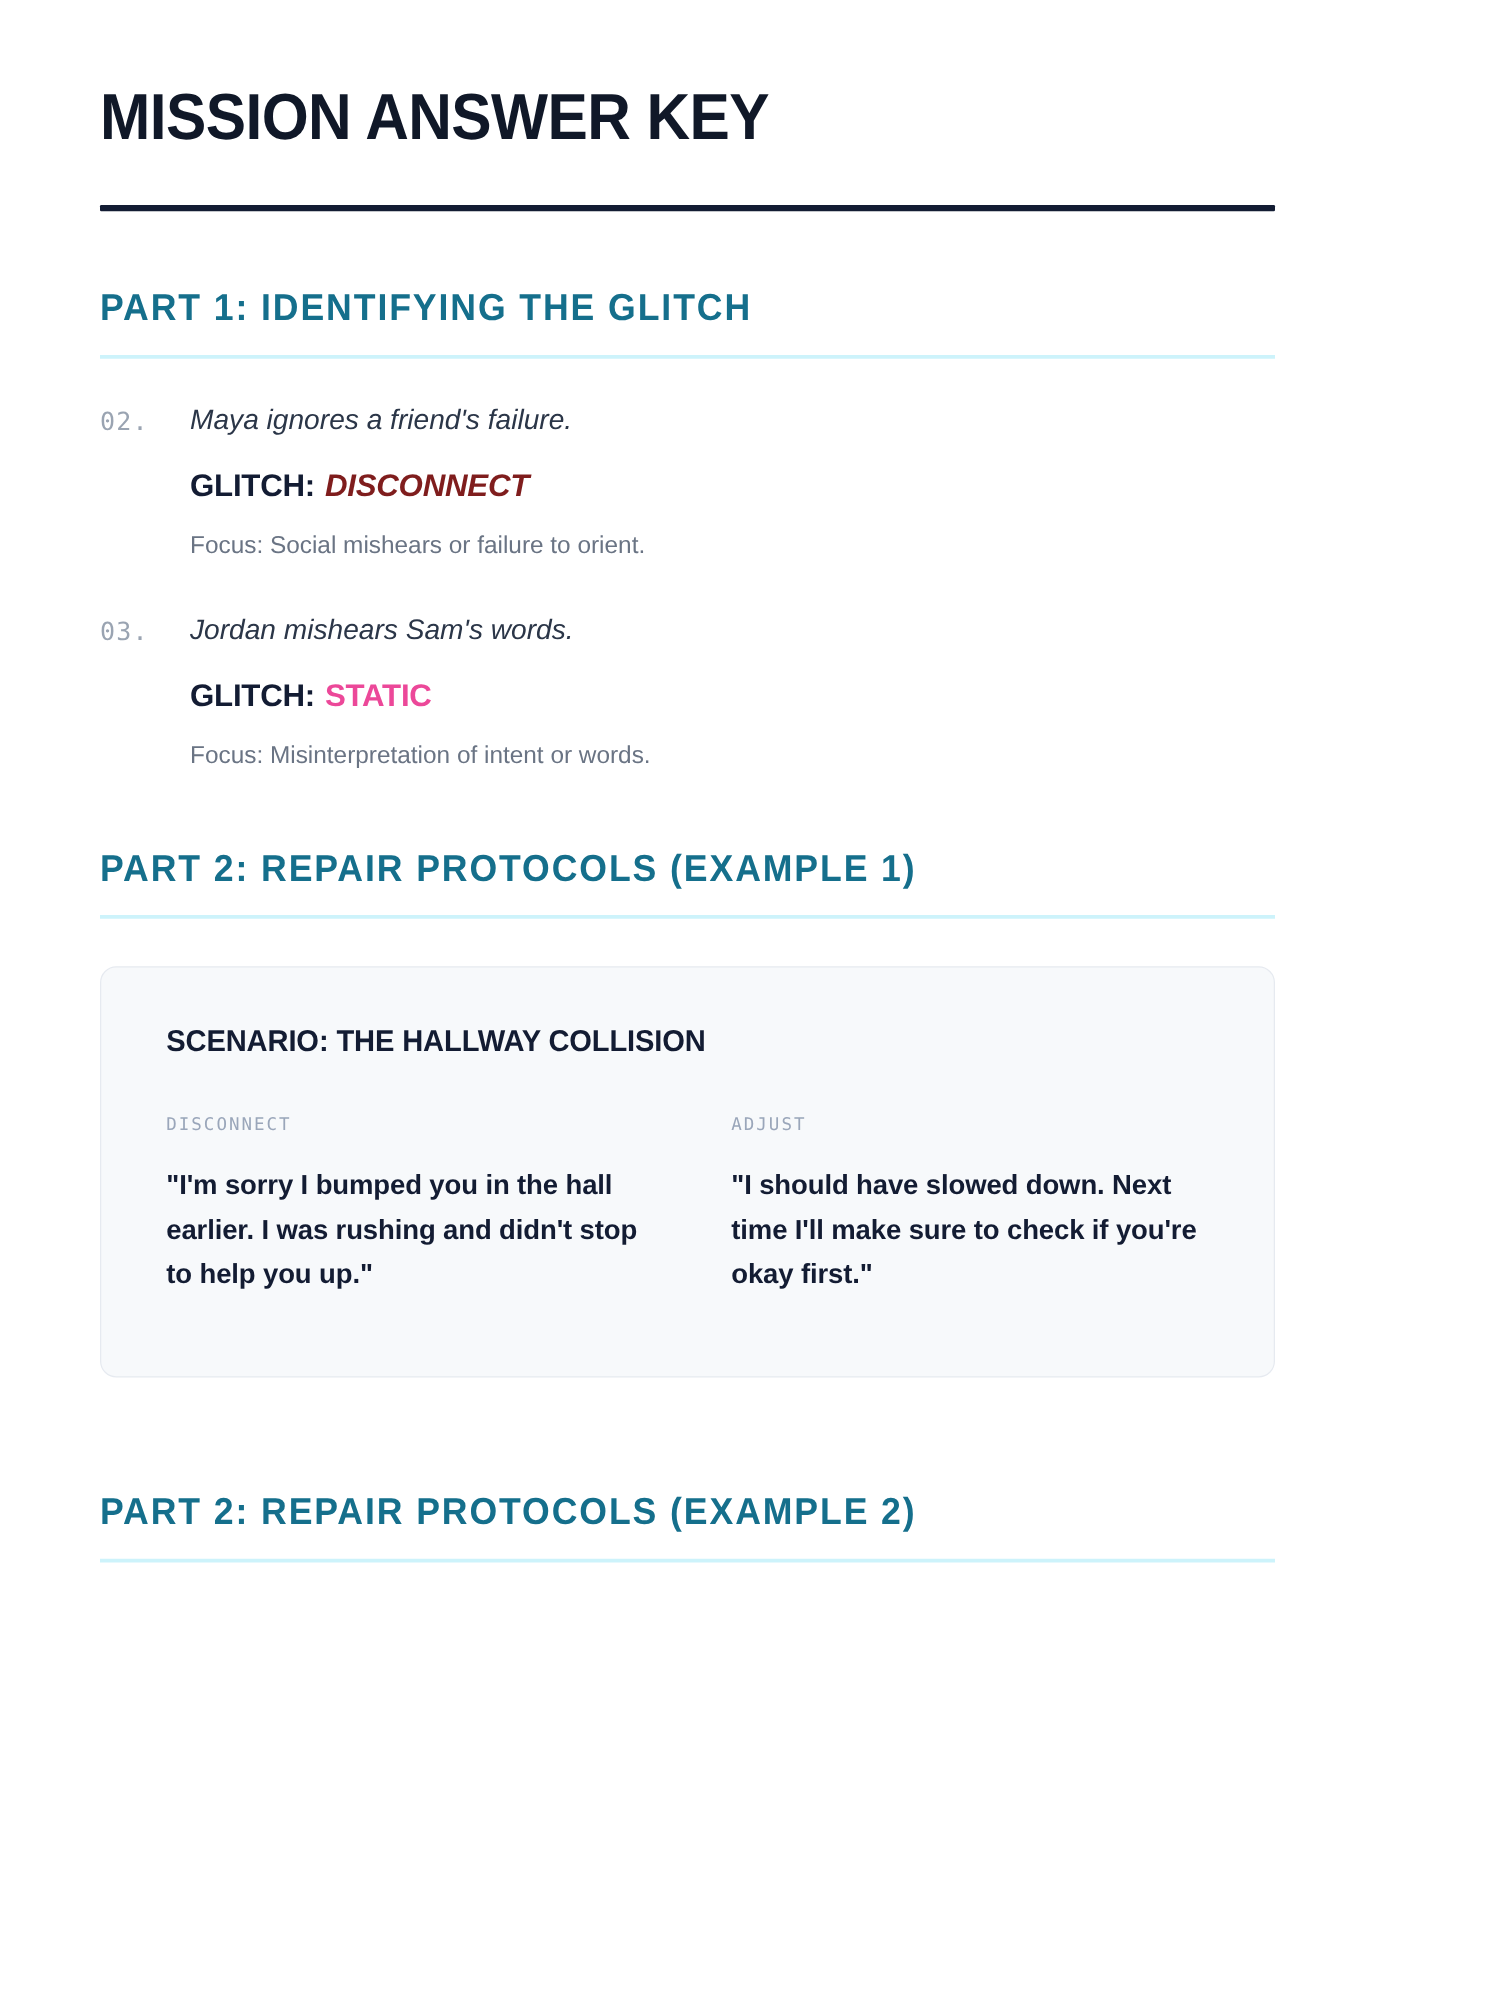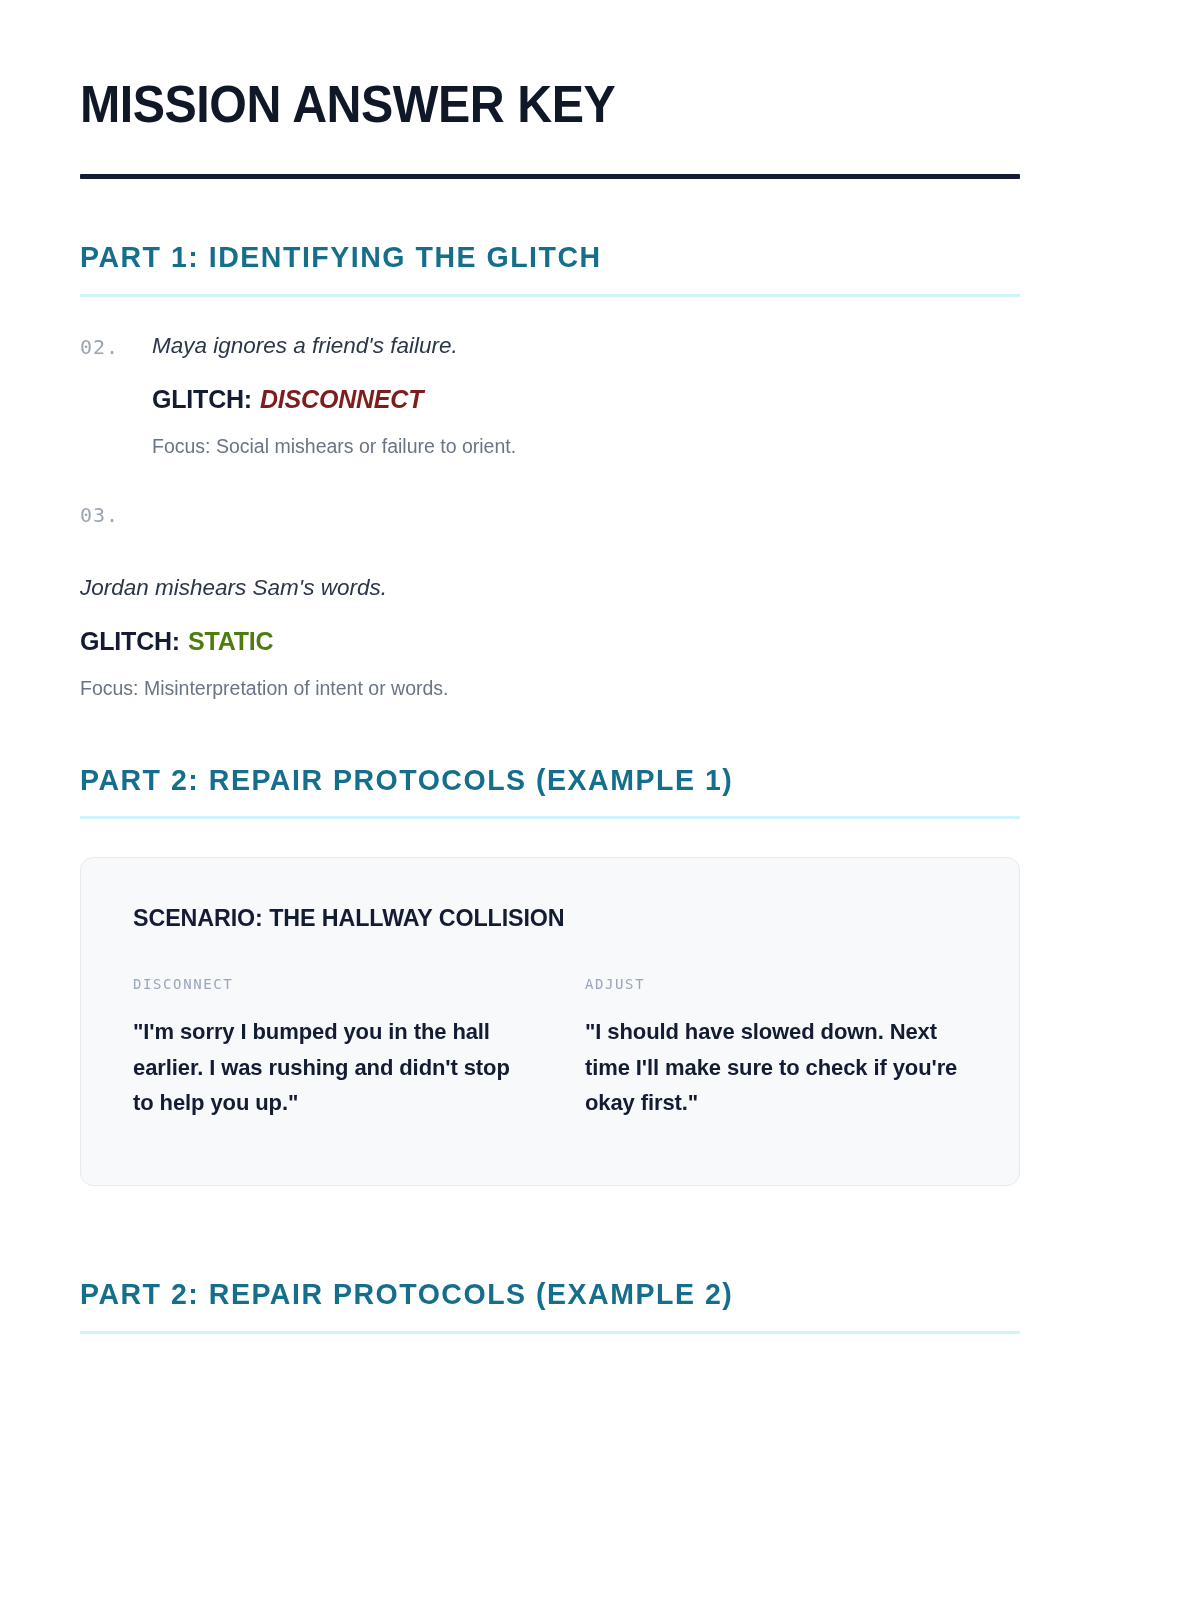--- a/index.html
+++ b/index.html
@@ -13,21 +13,21 @@
     height: 1600px;
     overflow: hidden;
     font-family: "Liberation Sans", sans-serif;
     color: #131C33;
     -webkit-font-smoothing: antialiased;
   }
 
   .page {
     width: 1100px;
     box-sizing: border-box;
-    padding: 10px 80px;
+    padding: 0 80px;
   }
 
   
   .header {
     display: flex;
     align-items: flex-start;
     justify-content: space-between;
     padding-top: 68px;
   }
   .header-left { flex: 1 1 auto; }
@@ -92,21 +92,21 @@
   }
   .section-rule {
     height: 3px;
     background: #CDF3FB;
     margin-top: 21px;
   }
 
   
   .items { margin-top: 34px; }
   .item { display: flex; margin-bottom: 40px; }
-  .item:last-child { margin-bottom: 0; flex-direction: column; }
+  .item:last-child { margin-bottom: 0; }
 
   .item-num {
     flex: 0 0 72px;
     font-family: "DejaVu Sans Mono", "Liberation Mono", monospace;
     font-size: 20px;
     letter-spacing: 1px;
     color: #9AA4B2;
     line-height: 1.45;
     padding-top: 2px;
   }
@@ -200,21 +200,21 @@
           <p class="item-prompt">Maya ignores a friend's failure.</p>
           <p class="item-answer"><span>GLITCH:</span><span class="answer-value" style="color: #7f1d1d; font-style: italic;">DISCONNECT</span></p>
           <p class="item-focus">Focus: Social mishears or failure to orient.</p>
         </div>
       </div>
 
       <div class="item">
         <div class="item-num">03.</div>
         <div class="item-body">
           <p class="item-prompt">Jordan mishears Sam's words.</p>
-          <p class="item-answer"><span>GLITCH:</span><span class="answer-value" style="color: #4d7c0f;">STATIC</span></p>
+          <p class="item-answer"><span>GLITCH:</span><span class="answer-value" style="color: #ec4899;">STATIC</span></p>
           <p class="item-focus">Focus: Misinterpretation of intent or words.</p>
         </div>
       </div>
 
     </div>
   </div>
 
   <div class="section">
     <h2 class="section-title">PART 2: REPAIR PROTOCOLS (EXAMPLE 1)</h2>
     <div class="section-rule"></div>

